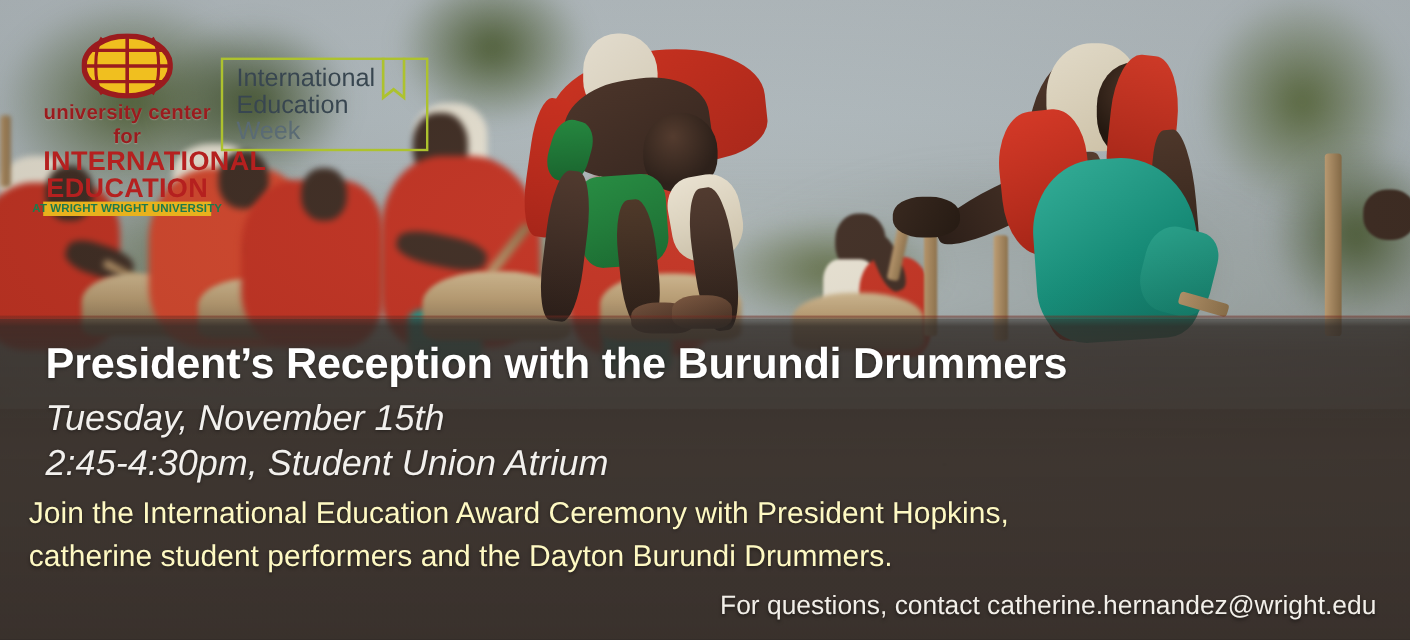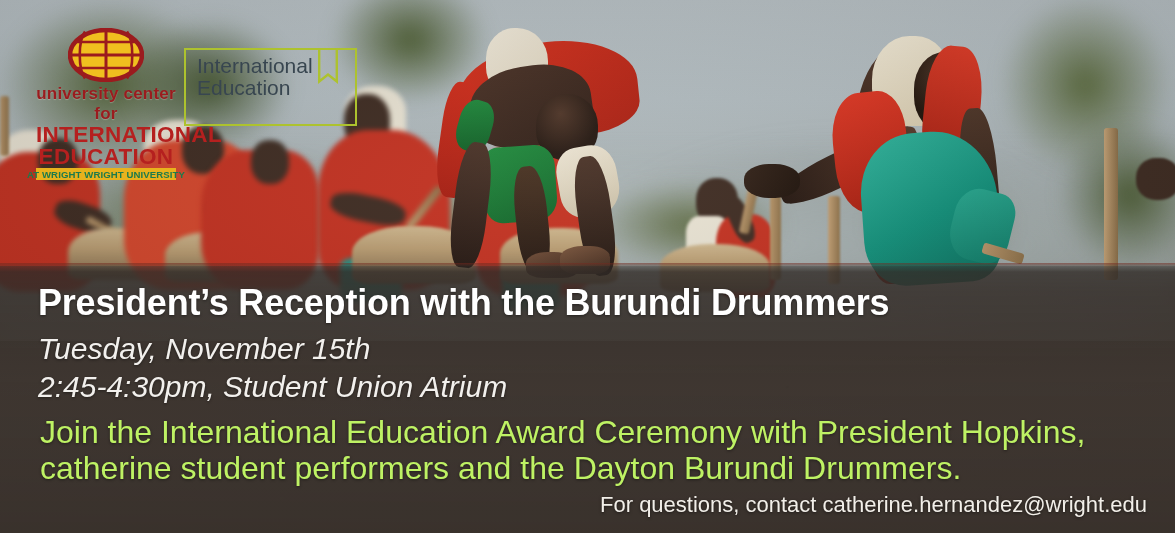--- a/index.html
+++ b/index.html
@@ -112,22 +112,22 @@
     position:absolute;left:38px;
     font-style:italic;font-weight:300;
     font-size:30px;color:#f2f0ed;white-space:nowrap;
     text-shadow:0 1px 3px rgba(0,0,0,.45);
     text-align:right;
   }
   .s1{top:62px;}
   .s2{top:100px;}
 
   .body{
-    position:absolute;left:40px;
-    font-size:32px;font-weight:400;color:#bef264;white-space:nowrap;
+    position:absolute;left:24px;
+    font-size:25px;font-weight:400;color:#fef9c3;white-space:nowrap;
     text-shadow:0 1px 3px rgba(0,0,0,.45);
   }
   .b1{top:144px;}
   .b2{top:180px;}
 
   .contact{
     position:absolute;right:28px;top:222px;
     font-size:22px;color:#f2efe9;white-space:nowrap;
     text-shadow:0 1px 3px rgba(0,0,0,.5);
   }
@@ -321,20 +321,21 @@
     <div class="ucie-main ucie-l2">EDUCATION</div>
     <div class="ucie-bar">
       <span>AT WRIGHT WRIGHT UNIVERSITY</span>
     </div>
   </div>
 
   <div class="iew">
     <div class="iew-txt">
       <div class="iew-l1">International</div>
       <div class="iew-l2">Education</div>
+      <div class="iew-l3">Week</div>
     </div>
     <svg class="ribbon" viewBox="0 0 20 36">
       <path d="M1.2 0 V33.5 L10 26.5 L18.8 33.5 V0" fill="none" stroke="#adc22e" stroke-width="2.4"></path>
     </svg>
   </div>
 
   <div class="band-top-line"></div>
   <div class="band"></div>
 
   <div class="txt">

